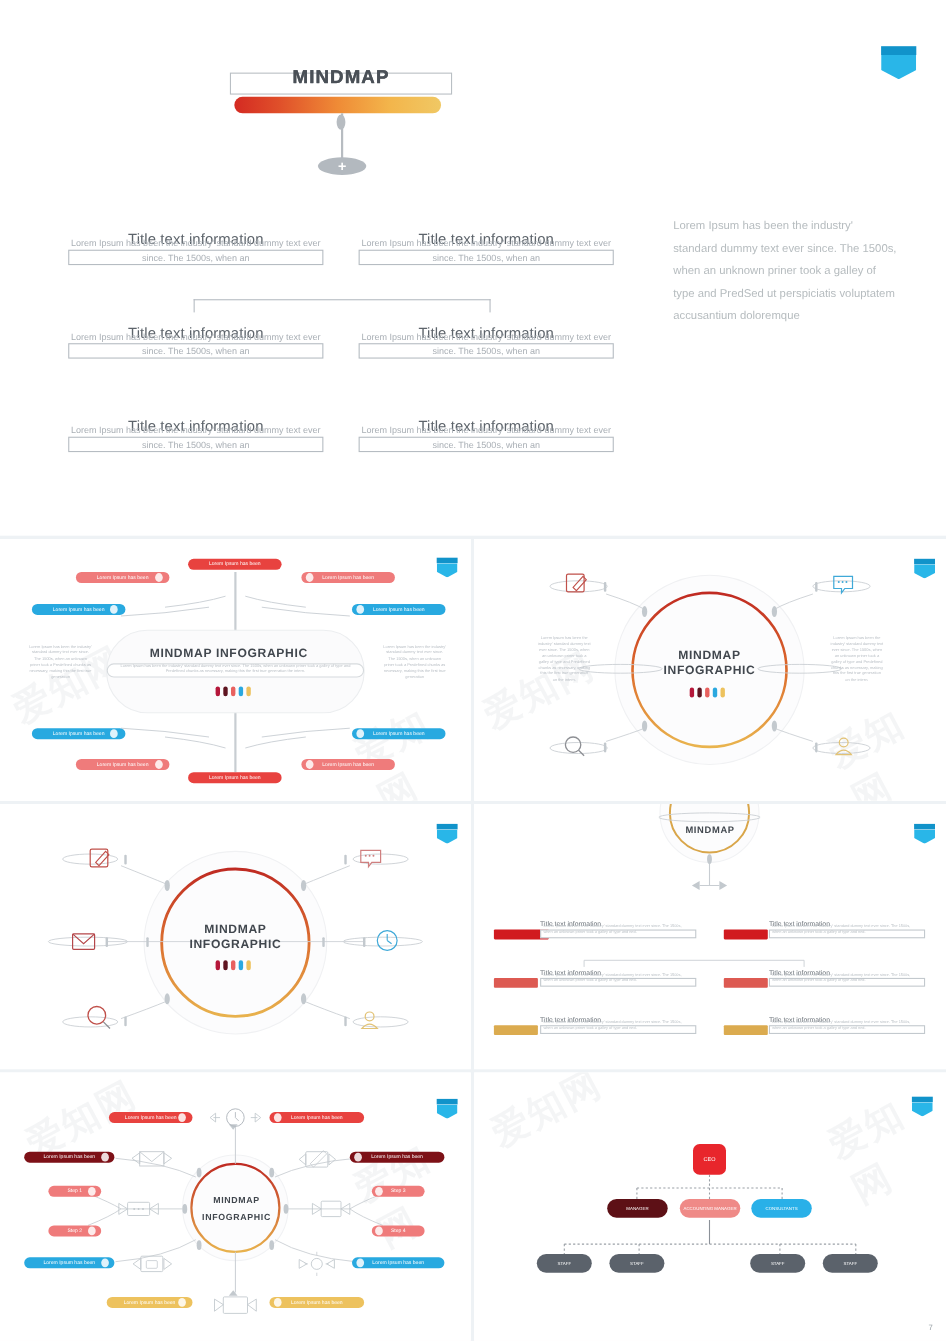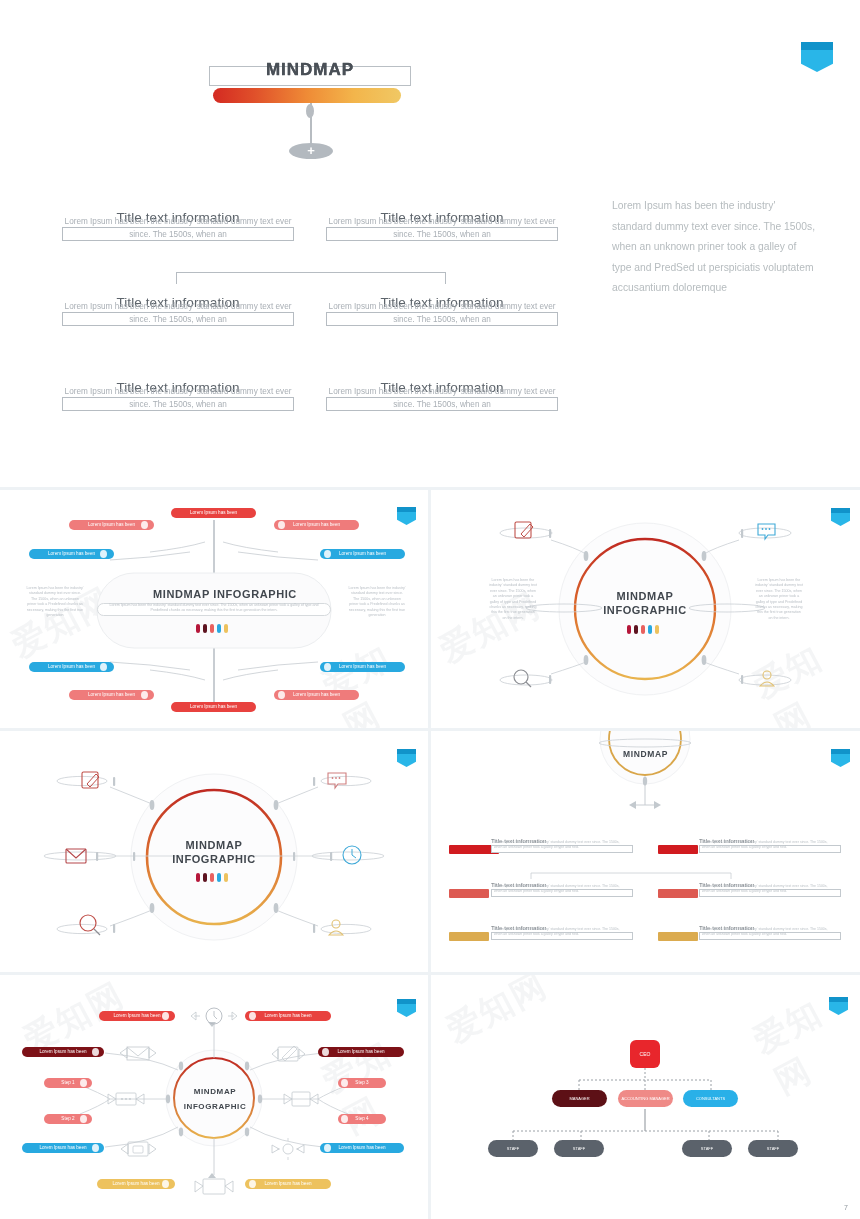--- a/index.html
+++ b/index.html
@@ -282,21 +282,21 @@
 
       <div class="pill pink" style="left:69px; top:200px; width:85px;">Lorem Ipsum has been</div>
       <div class="pill-dot" style="left:141px; top:201px;"></div>
       <div class="pill pink" style="left:274px; top:200px; width:85px;">Lorem Ipsum has been</div>
       <div class="pill-dot" style="left:278px; top:201px;"></div>
       <div class="pill red" style="left:171px; top:212px; width:85px;">Lorem Ipsum has been</div>
 
       <div class="small-txt" style="left:26px; top:96px; width:58px; text-align:center;">Lorem Ipsum has been the industry' standard dummy text ever since. The 1500s, when an unknown priner took a Predefined chunks as necessary, making this the first true generation</div>
       <div class="small-txt" style="left:348px; top:96px; width:58px; text-align:center;">Lorem Ipsum has been the industry' standard dummy text ever since. The 1500s, when an unknown priner took a Predefined chunks as necessary, making this the first true generation</div>
 
-      <div class="ctitle" style="left:108px; top:98px; width:234px; font-size:11px;">MINDMAP INFOGRAPHIC</div>
+      <div class="ctitle" style="left:91px; top:98px; width:234px; font-size:11px;">MINDMAP INFOGRAPHIC</div>
       <div style="position:absolute; left:97px; top:113px; width:234px; height:13px; border:1px solid #d6dadd; border-radius:7px; background:#fff;"></div>
       <div class="small-txt" style="left:101px; top:113px; width:226px;">Lorem Ipsum has been the industry' standard dummy text ever since. The 1500s, when an unknown priner took a galley of type and Predefined chunks as necessary, making this the first true generation the intern.</div>
 
       <div class="dots5" style="left:196px; top:134px;">
         <i style="background:#b5173a"></i>
           <i style="background:#5e1420"></i>
           <i style="background:#e8615f"></i>
           <i style="background:#2aa8df"></i>
           <i style="background:#edc25e"></i>
       </div>

